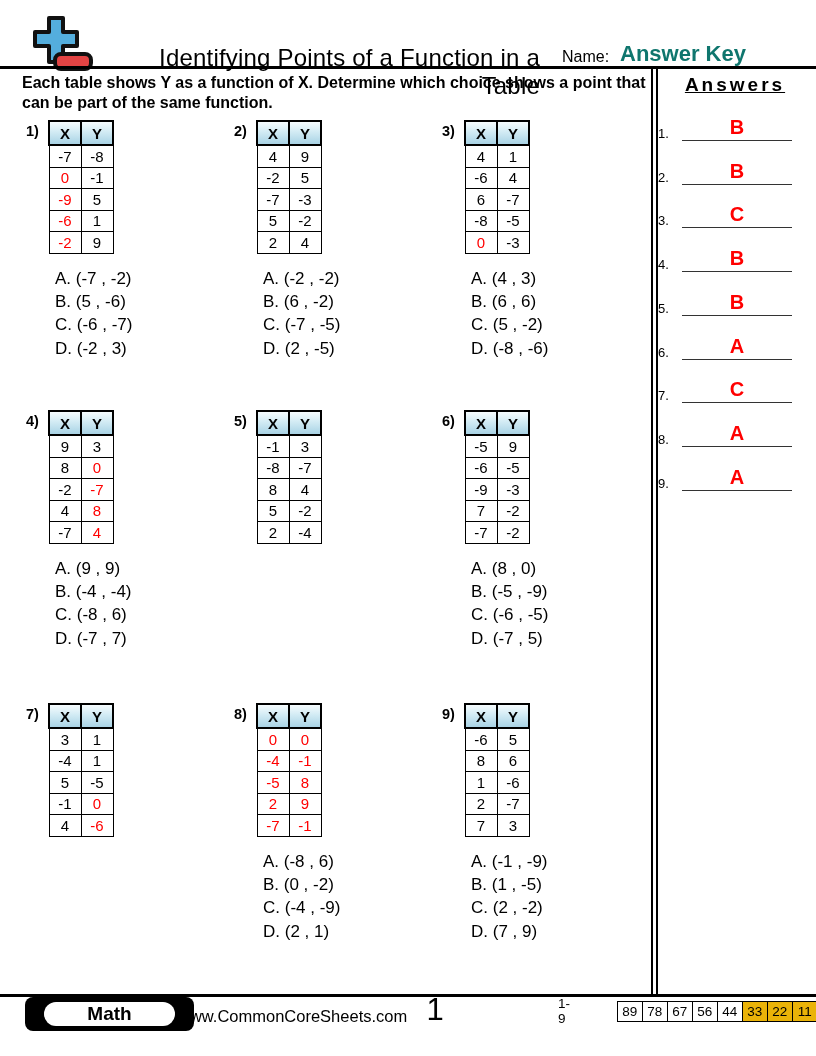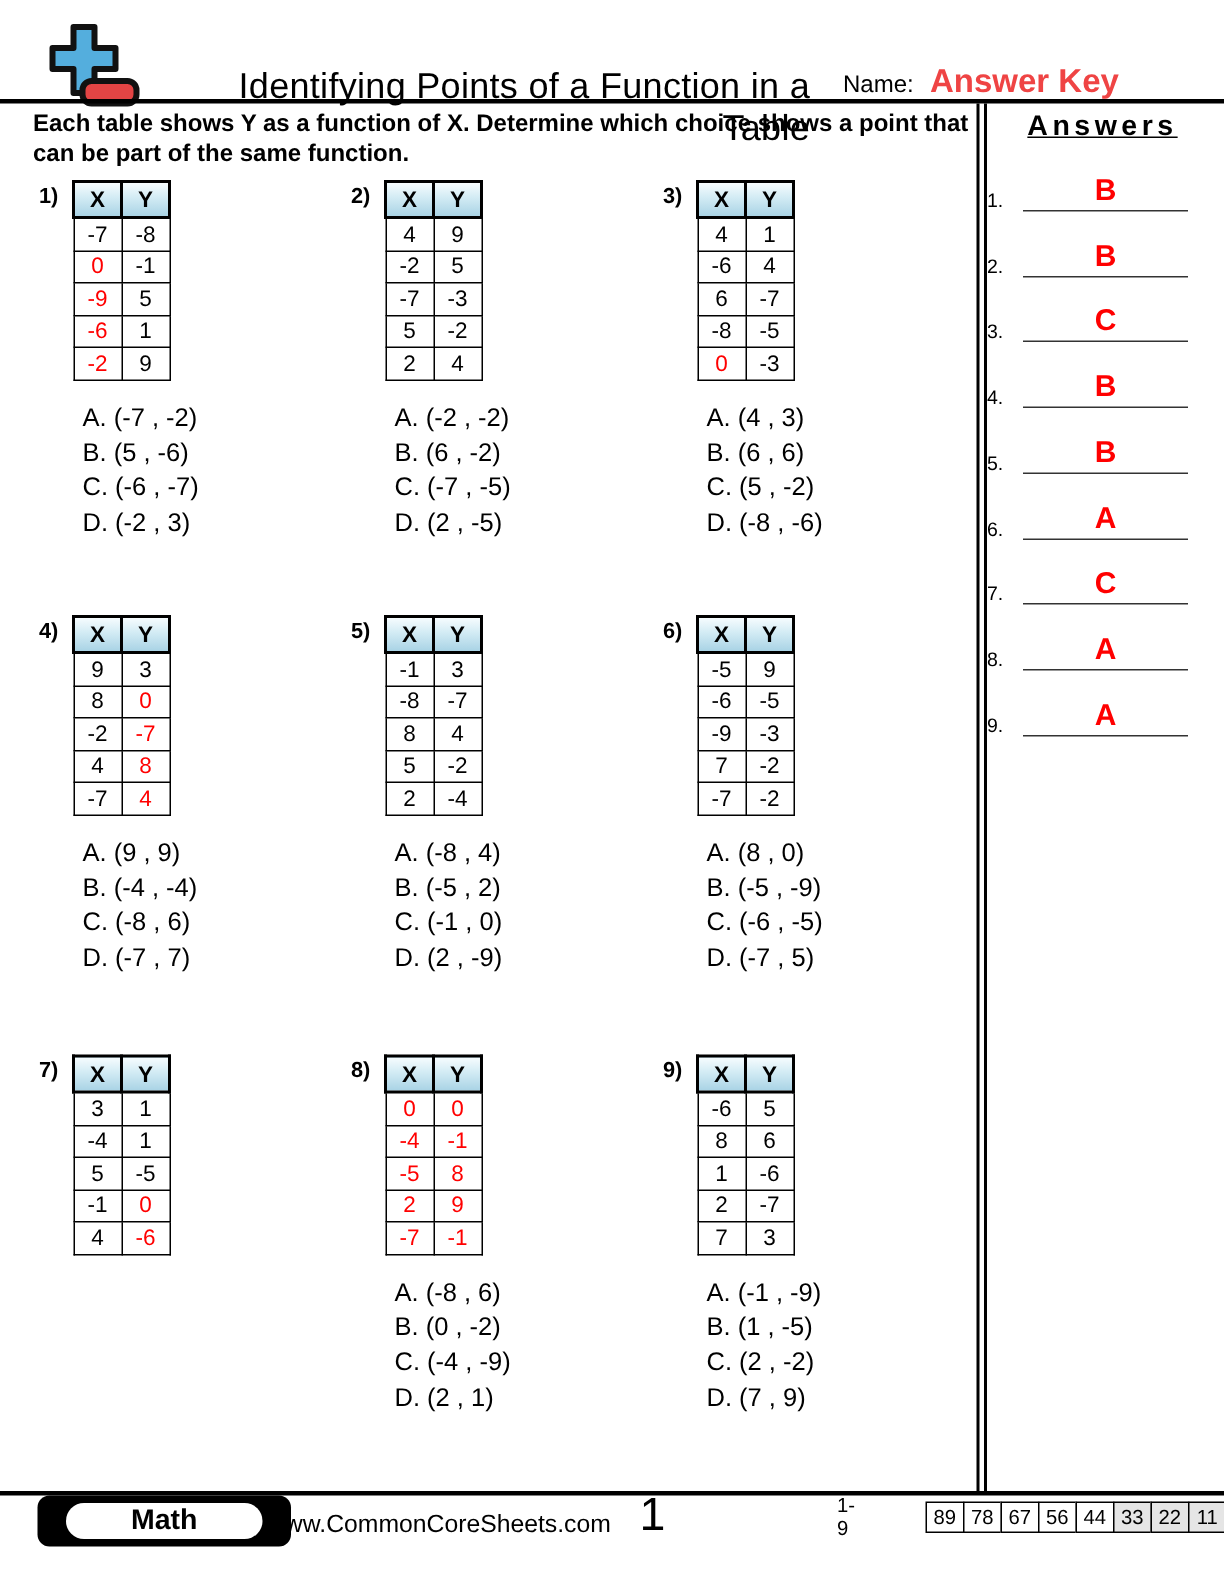--- a/index.html
+++ b/index.html
@@ -6,21 +6,21 @@
   body{
     width:816px;height:1056px;position:relative;background:#ffffff;
     font-family:"Liberation Sans","DejaVu Sans",sans-serif;color:#000;
     overflow:hidden;
   }
   
   .logo{position:absolute;left:28px;top:12px;}
   .page-title{position:absolute;left:120px;top:44px;width:420px;text-align:right;
     font-size:24px;letter-spacing:.2px;}
   .name-label{position:absolute;left:562px;top:48px;font-size:16px;}
-  .answer-key{position:absolute;left:620px;top:41px;font-size:22px;font-weight:bold;color:#ef4444;}
+  .answer-key{position:absolute;left:620px;top:41px;font-size:22px;font-weight:bold;color:#0f766e;}
   .top-rule{position:absolute;left:0;top:66px;width:816px;height:3px;background:#000;}
   .instructions{position:absolute;left:22px;top:73px;width:628px;
     font-size:16px;font-weight:bold;line-height:20px;}
   
   .answers-divider{position:absolute;left:651px;top:69px;height:927px;width:0;
     border-left:7px double #000;}
   .answers-heading{position:absolute;left:662px;top:74px;width:146px;text-align:center;
     font-size:19px;font-weight:bold;letter-spacing:3px;text-decoration:underline;}
   .ans-item{position:absolute;left:658px;width:140px;height:36px;}
   .ans-num{position:absolute;left:0;bottom:1px;font-size:13px;}
@@ -48,21 +48,21 @@
     display:flex;align-items:center;justify-content:center;
     font-size:19px;font-weight:bold;color:#000;}
   .website{position:absolute;left:178px;top:1007px;font-size:16.5px;}
   .page-number{position:absolute;left:400px;top:992px;width:70px;text-align:center;
     font-size:31px;font-weight:500;}
   .score-strip{position:absolute;left:558px;top:996px;display:flex;align-items:center;}
   .score-range{font-size:13.5px;margin-right:8px;}
   .score-cells{display:flex;margin-left:40px;}
   .score-cell{width:24.5px;height:19px;border:1.5px solid #000;margin-left:-1.5px;
     display:flex;align-items:center;justify-content:center;font-size:13.5px;background:#fff;}
-  .score-cell.shaded{background:#e5e5e5;}
+  .score-cell.shaded{background:#eab308;}
 </style>
 </head>
 <body>
 
 <div class="logo">
   <svg width="78" height="60" viewBox="0 0 78 60">
     <path d="M21 6 h14 v14 h14 v14 h-14 v16 h-14 v-16 h-14 v-14 h14 z" fill="#54aedd" stroke="#111" stroke-width="4" stroke-linejoin="round"></path>
     <rect x="27" y="42" width="36" height="15" rx="6" fill="#e34444" stroke="#111" stroke-width="4"></rect>
   </svg>
 </div>
@@ -313,26 +313,20 @@
             <tr>
               <td>5</td>
               <td>-2</td>
             </tr>
             <tr>
               <td>2</td>
               <td>-4</td>
             </tr>
           </tbody>
         </table>
-        <div class="choices">
-          <div class="choice">A. (-8 , 4)</div>
-          <div class="choice">B. (-5 , 2)</div>
-          <div class="choice">C. (-1 , 0)</div>
-          <div class="choice">D. (2 , -9)</div>
-        </div>
       </div>
     </div>
     <div class="problem" style="left: 442px; top: 410px;">
       <span class="pnum">6)</span>
       <div>
         <table class="ptable">
           <thead>
             <tr>
               <th>X</th>
               <th>Y</th>

